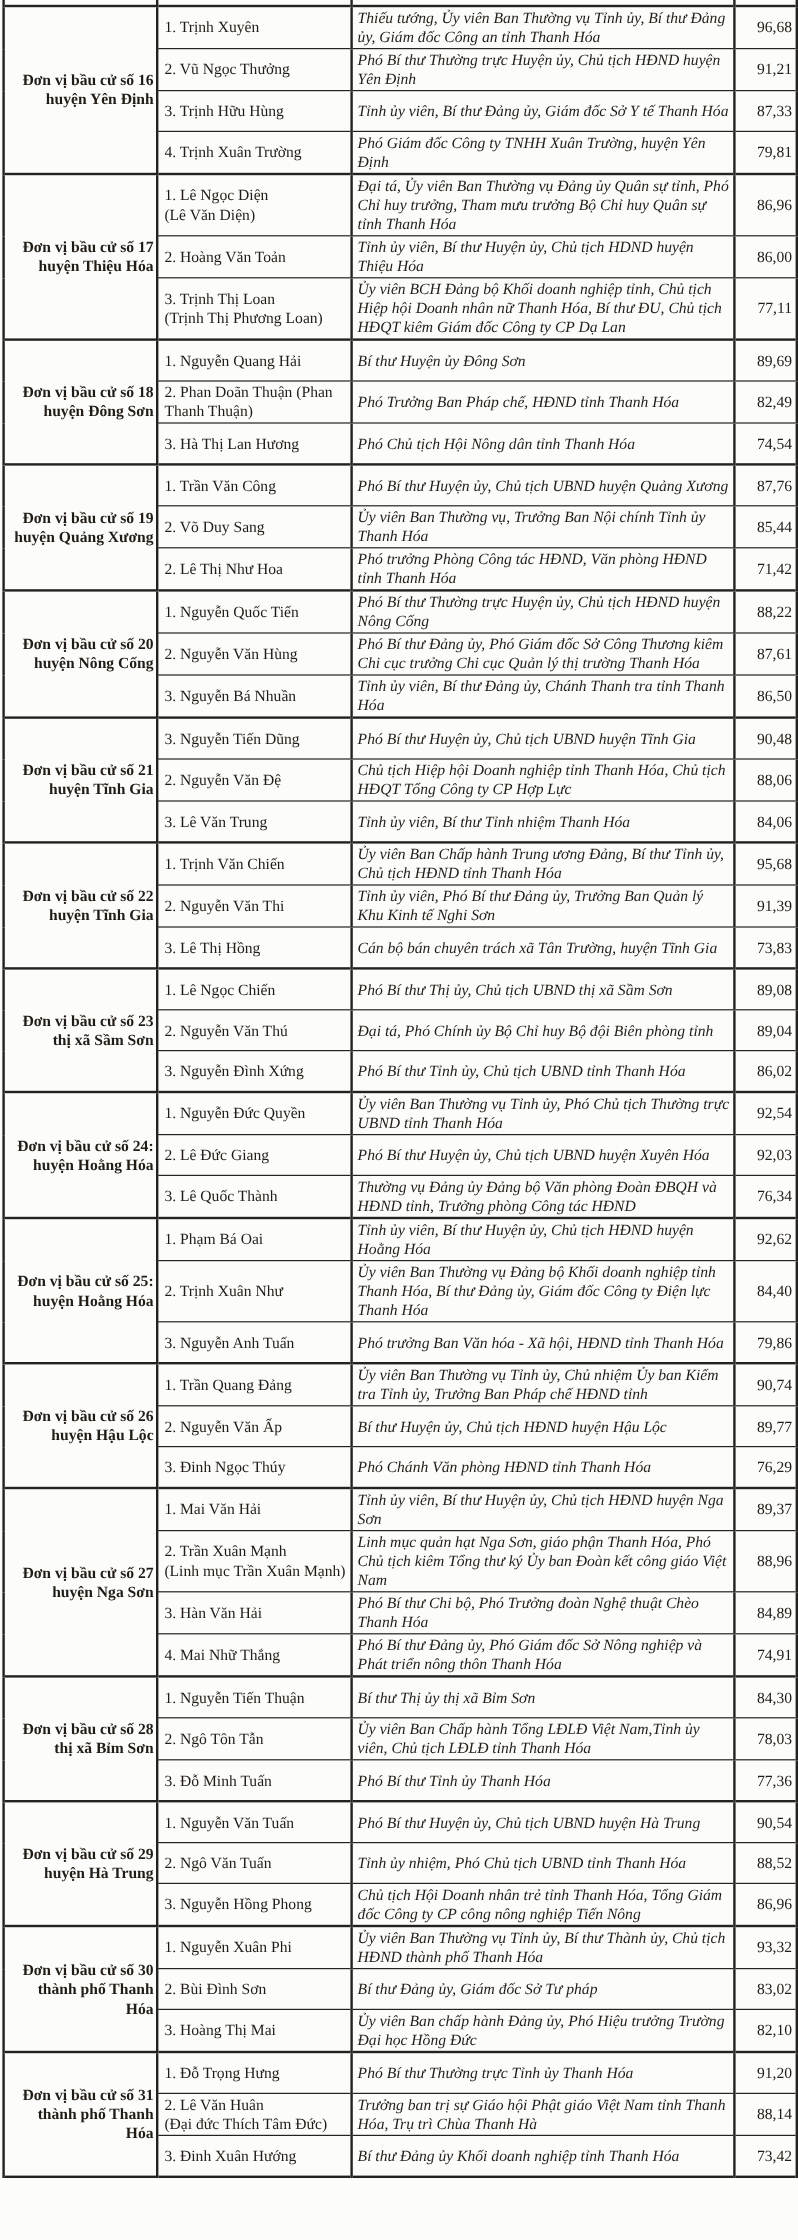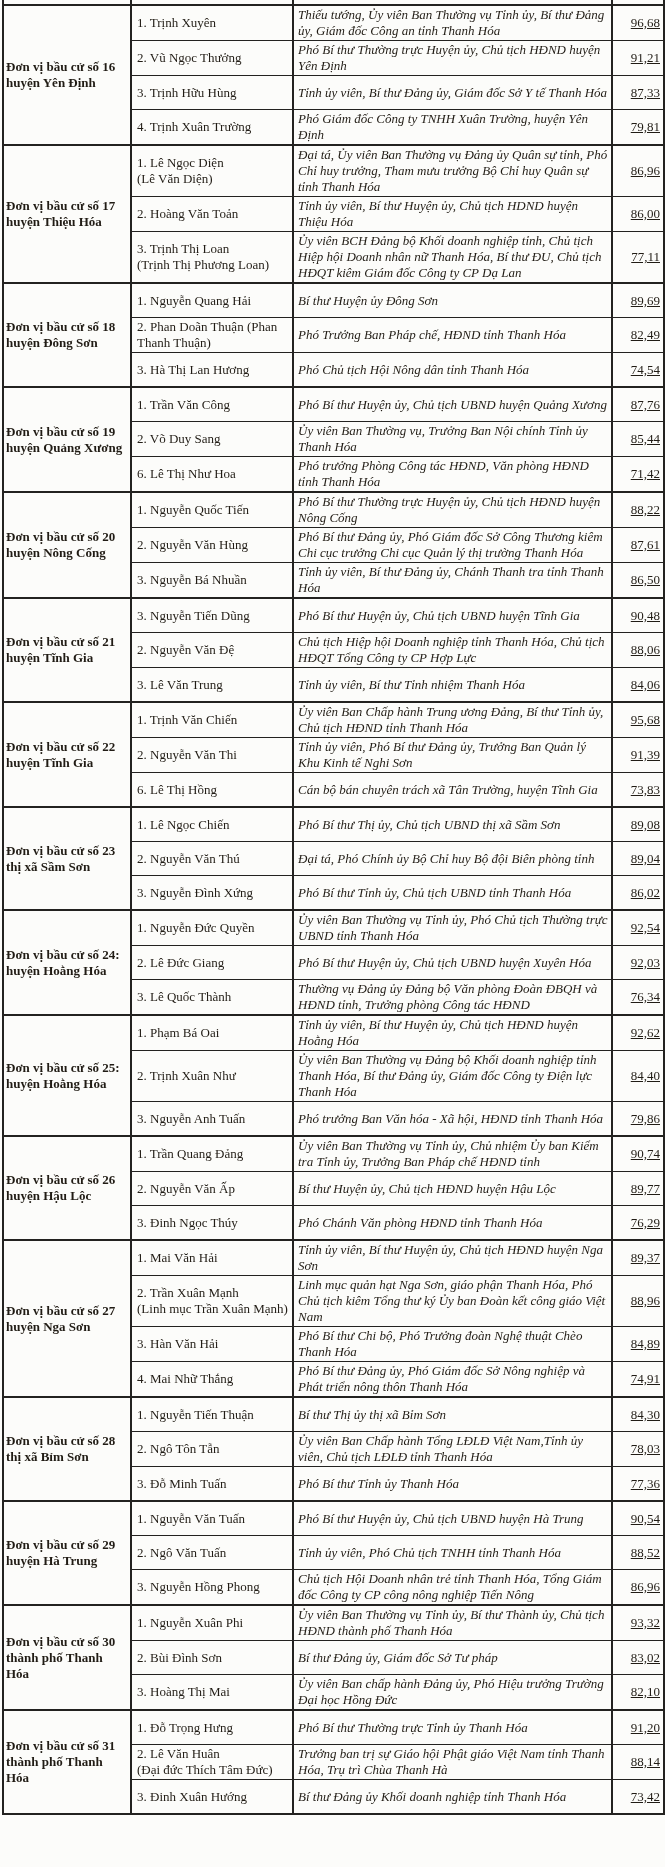--- a/index.html
+++ b/index.html
@@ -40,36 +40,35 @@
     line-height: 16px;
     padding: 1px 4px;
     vertical-align: middle;
     white-space: pre-line;
     overflow: hidden;
   }
   tr.group-start td { border-top-width: 2px; }
 
   td.unit-cell {
     font-weight: bold;
-    text-align: left;
+    text-align: right;
     padding: 1px 2px;
   }
   td.name-cell { padding-left: 5px; margin-left: 46px; }
   td.pos-cell  { padding: 1px 3px 1px 4px; }
   .pos-wrap {
     min-height: 31px;
     display: flex;
     flex-direction: column;
     justify-content: center;
     font-style: italic;
   }
   td.pct-cell {
     text-align: right;
     padding-right: 3px;
-    text-decoration: underline;
   }
   tr.partial-row td {
     height: 4px;
     padding: 0;
     border-top: 0;
   }
 </style>
 </head>
 <body>
 
@@ -152,21 +151,21 @@
           <td class="name-cell">1. Trần Văn Công</td>
           <td class="pos-cell"><div class="pos-wrap">Phó Bí thư Huyện ủy, Chủ tịch UBND huyện Quảng Xương</div></td>
           <td class="pct-cell">87,76</td>
         </tr>
         <tr>
           <td class="name-cell">2. Võ Duy Sang</td>
           <td class="pos-cell"><div class="pos-wrap">Ủy viên Ban Thường vụ, Trưởng Ban Nội chính Tỉnh ủy Thanh Hóa</div></td>
           <td class="pct-cell">85,44</td>
         </tr>
         <tr>
-          <td class="name-cell">6. Lê Thị Như Hoa</td>
+          <td class="name-cell">2. Lê Thị Như Hoa</td>
           <td class="pos-cell"><div class="pos-wrap">Phó trưởng Phòng Công tác HĐND, Văn phòng HĐND tỉnh Thanh Hóa</div></td>
           <td class="pct-cell">71,42</td>
         </tr>
         <tr class="group-start">
           <td class="unit-cell" rowspan="3">Đơn vị bầu cử số 20
 huyện Nông Cống</td>
           <td class="name-cell">1. Nguyễn Quốc Tiến</td>
           <td class="pos-cell"><div class="pos-wrap">Phó Bí thư Thường trực Huyện ủy, Chủ tịch HĐND huyện Nông Cống</div></td>
           <td class="pct-cell">88,22</td>
         </tr>
@@ -203,21 +202,21 @@
           <td class="name-cell">1. Trịnh Văn Chiến</td>
           <td class="pos-cell"><div class="pos-wrap">Ủy viên Ban Chấp hành Trung ương Đảng, Bí thư Tỉnh ủy, Chủ tịch HĐND tỉnh Thanh Hóa</div></td>
           <td class="pct-cell">95,68</td>
         </tr>
         <tr>
           <td class="name-cell">2. Nguyễn Văn Thi</td>
           <td class="pos-cell"><div class="pos-wrap">Tỉnh ủy viên, Phó Bí thư Đảng ủy, Trưởng Ban Quản lý Khu Kinh tế Nghi Sơn</div></td>
           <td class="pct-cell">91,39</td>
         </tr>
         <tr>
-          <td class="name-cell">6. Lê Thị Hồng</td>
+          <td class="name-cell">3. Lê Thị Hồng</td>
           <td class="pos-cell"><div class="pos-wrap">Cán bộ bán chuyên trách xã Tân Trường, huyện Tĩnh Gia</div></td>
           <td class="pct-cell">73,83</td>
         </tr>
         <tr class="group-start">
           <td class="unit-cell" rowspan="3">Đơn vị bầu cử số 23
 thị xã Sầm Sơn</td>
           <td class="name-cell">1. Lê Ngọc Chiến</td>
           <td class="pos-cell"><div class="pos-wrap">Phó Bí thư Thị ủy, Chủ tịch UBND thị xã Sầm Sơn</div></td>
           <td class="pct-cell">89,08</td>
         </tr>
@@ -324,21 +323,21 @@
         </tr>
         <tr class="group-start">
           <td class="unit-cell" rowspan="3">Đơn vị bầu cử số 29
 huyện Hà Trung</td>
           <td class="name-cell">1. Nguyễn Văn Tuấn</td>
           <td class="pos-cell"><div class="pos-wrap">Phó Bí thư Huyện ủy, Chủ tịch UBND huyện Hà Trung</div></td>
           <td class="pct-cell">90,54</td>
         </tr>
         <tr>
           <td class="name-cell">2. Ngô Văn Tuấn</td>
-          <td class="pos-cell"><div class="pos-wrap">Tỉnh ủy viên, Phó Chủ tịch TNHH tỉnh Thanh Hóa</div></td>
+          <td class="pos-cell"><div class="pos-wrap">Tỉnh ủy nhiệm, Phó Chủ tịch UBND tỉnh Thanh Hóa</div></td>
           <td class="pct-cell">88,52</td>
         </tr>
         <tr>
           <td class="name-cell">3. Nguyễn Hồng Phong</td>
           <td class="pos-cell"><div class="pos-wrap">Chủ tịch Hội Doanh nhân trẻ tỉnh Thanh Hóa, Tổng Giám đốc Công ty CP công nông nghiệp Tiến Nông</div></td>
           <td class="pct-cell">86,96</td>
         </tr>
         <tr class="group-start">
           <td class="unit-cell" rowspan="3">Đơn vị bầu cử số 30
 thành phố Thanh

